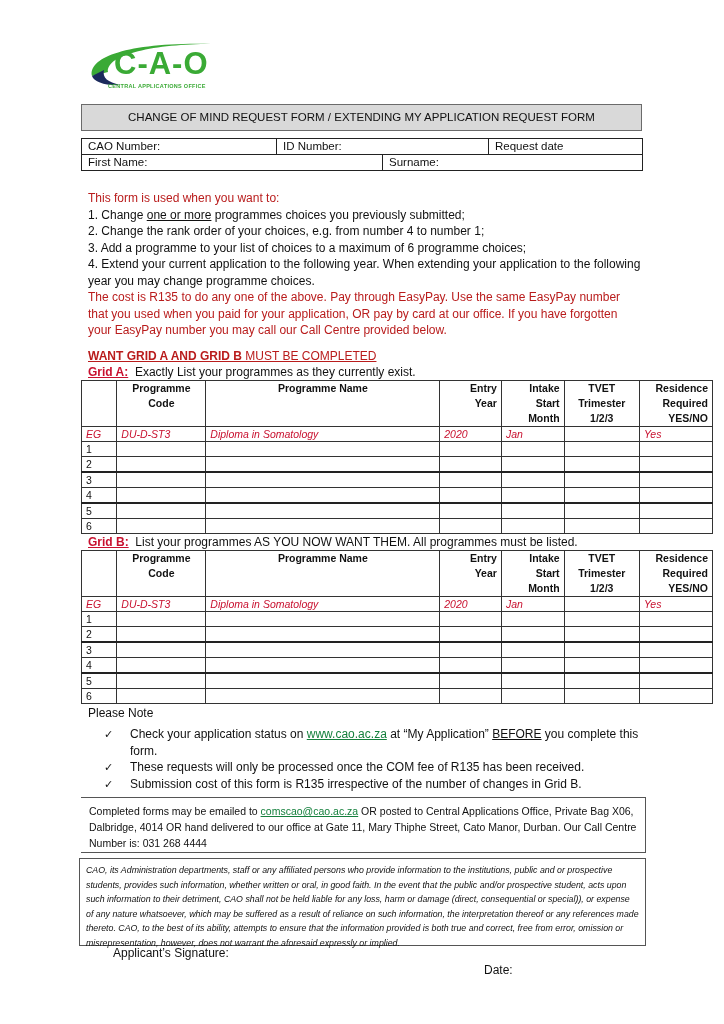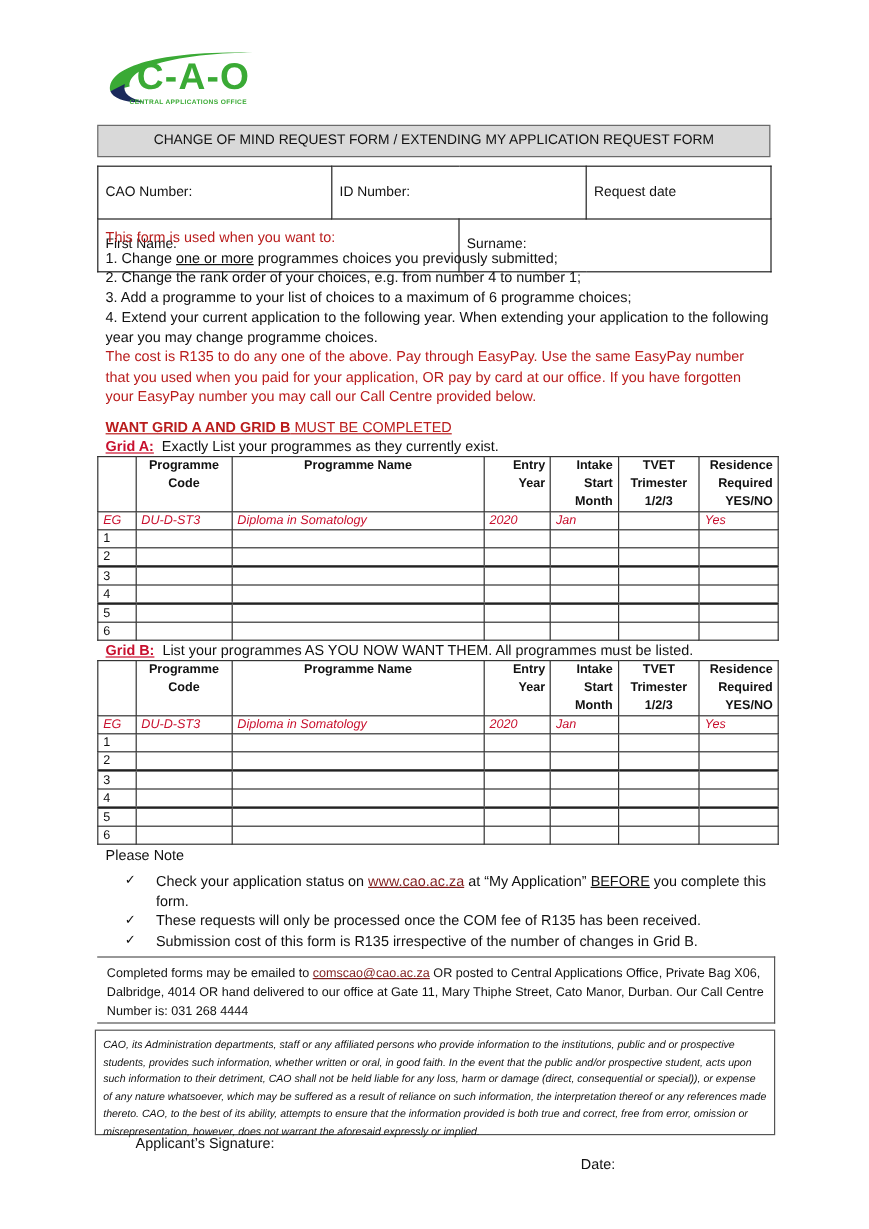--- a/index.html
+++ b/index.html
@@ -8,45 +8,45 @@
   .abs { position: absolute; }
   .red { color: #b91c1c; }
   
   #logo { left: 86px; top: 36px; width: 140px; height: 60px; }
   
   #title-box { left: 81px; top: 104px; width: 561px; height: 27px;
                background: #d9d9d9; border: 1.5px solid #6b6b6b;
                box-sizing: border-box; font-size: 11.5px; text-align: center; line-height: 25px; }
   
   #info-table { left: 81px; top: 138px; width: 562px; border-collapse: collapse; font-size: 11.5px; }
-  #info-table td { border: 1px solid #222; padding: 15px 6px; height: 13px; line-height: 13px; }
+  #info-table td { border: 1px solid #222; padding: 1px 6px; height: 13px; line-height: 13px; }
   #info-table { border: 1.5px solid #222; }
   
   #intro { left: 88px; top: 190px; width: 555px; font-size: 12px; line-height: 16.5px; }
   #intro p { margin: 0; }
   .ul { text-decoration: underline; }
   
   .grid-heading { font-size: 12px; line-height: 15px; left: 88px; }
   .grid-label { color: #c8102e; font-weight: bold; text-decoration: underline; }
   
-  table.grid { border-collapse: collapse; font-size: 11px; left: 81px; width: 568px; border: 1.5px solid #222; }
+  table.grid { border-collapse: collapse; font-size: 11px; left: 81px; width: 632px; border: 1.5px solid #222; }
   table.grid th, table.grid td { border: 1px solid #333; padding: 0 4px; }
   table.grid th { font-weight: bold; vertical-align: top; text-align: center; line-height: 15px; height: 44px; font-size: 10.5px; }
   table.grid td { height: 14px; line-height: 14px; font-size: 10.5px; }
   table.grid tr.eg td { color: #c8102e; font-style: italic; }
   table.grid tr.thick td { border-top: 2px solid #222; }
   table.grid td.idx { text-align: left; }
   .col-idx { width: 22px; } .col-code { width: 69px; } .col-name { width: 196px; }
   .col-year { width: 45px; } .col-intake { width: 46px; } .col-tvet { width: 57px; } .col-res { width: 55px; }
   
   #please-note { left: 88px; top: 706px; font-size: 12px; }
   #notes { left: 104px; top: 726px; width: 540px; font-size: 12px; line-height: 16.5px; margin: 0; padding: 0; list-style: none; }
   #notes li { position: relative; padding-left: 26px; }
   #notes li .check { position: absolute; left: 0; top: 0; font-size: 11px; }
-  a.link { color: #7f1d1d; text-decoration: underline; }
+  a.link { color: #15803d; text-decoration: underline; }
   
   #contact { left: 81px; top: 797px; width: 565px; height: 56px; box-sizing: border-box;
              border-top: 1px solid #555; border-right: 1.5px solid #555; border-bottom: 1.5px solid #555; border-left: 0;
              padding: 5px 8px; font-size: 10.5px; line-height: 16px; }
   
   #disclaimer { left: 79px; top: 858px; width: 567px; height: 88px; box-sizing: border-box;
                 border: 1.5px solid #555; padding: 4px 6px; font-size: 8.8px; line-height: 14.5px; font-style: italic; }
   
   #sig-label { left: 93px; top: 946px; font-size: 12px; margin-left: 20px; }
   #date-label { left: 484px; top: 963px; font-size: 12px; }

